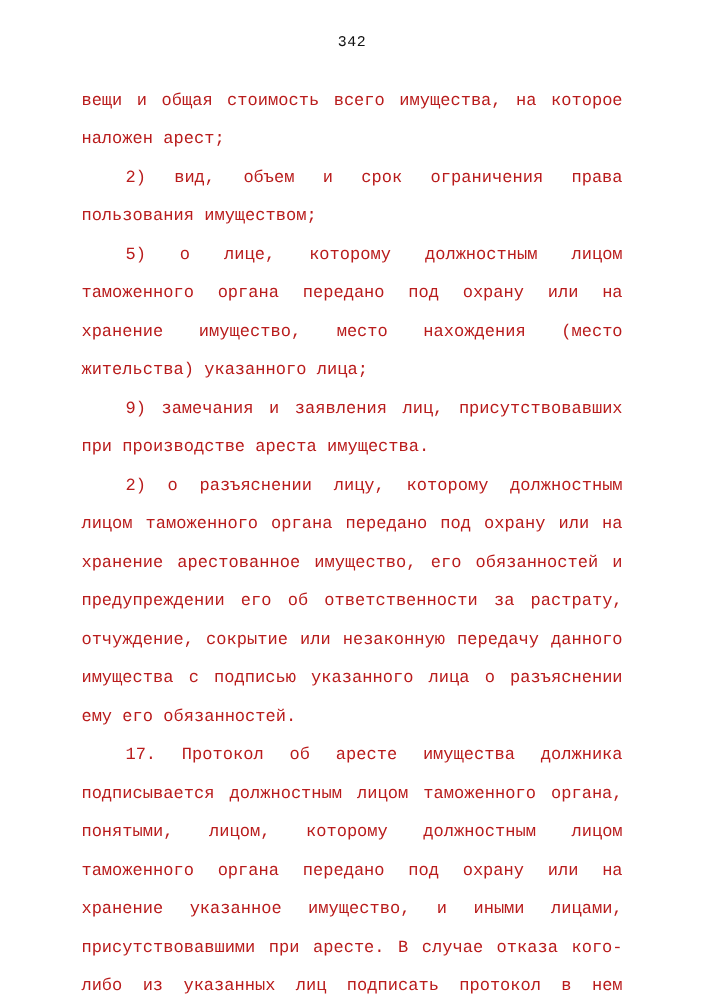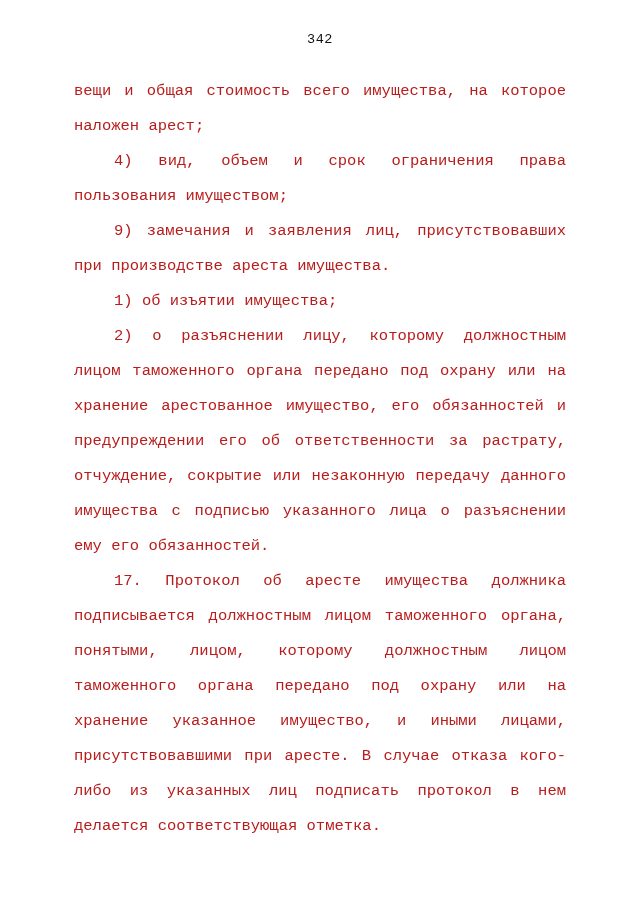--- a/index.html
+++ b/index.html
@@ -40,19 +40,19 @@
   }
 </style>
 </head>
 <body>
 
 <div class="page">
   <div class="page-number">342</div>
 
   <div class="content">
     <p>вещи и общая стоимость всего имущества, на которое наложен арест;</p>
-    <p class="indent">4) вид, объем и срок ограничения права пользования имуществом;</p>
+    <p class="indent">2) вид, объем и срок ограничения права пользования имуществом;</p>
+    <p class="indent">5) о лице, которому должностным лицом таможенного органа передано под охрану или на хранение имущество, место нахождения (место жительства) указанного лица;</p>
     <p class="indent">9) замечания и заявления лиц, присутствовавших при производстве ареста имущества.</p>
-    <p class="indent">1) об изъятии имущества;</p>
     <p class="indent">2) о разъяснении лицу, которому должностным лицом таможенного органа передано под охрану или на хранение арестованное имущество, его обязанностей и предупреждении его об ответственности за растрату, отчуждение, сокрытие или незаконную передачу данного имущества с подписью указанного лица о разъяснении ему его обязанностей.</p>
     <p class="indent">17. Протокол об аресте имущества должника подписывается должностным лицом таможенного органа, понятыми, лицом, которому должностным лицом таможенного органа передано под охрану или на хранение указанное имущество, и иными лицами, присутствовавшими при аресте. В случае отказа кого-либо из указанных лиц подписать протокол в нем делается соответствующая отметка.</p>
   </div>
 </div>
 
 </body></html>

